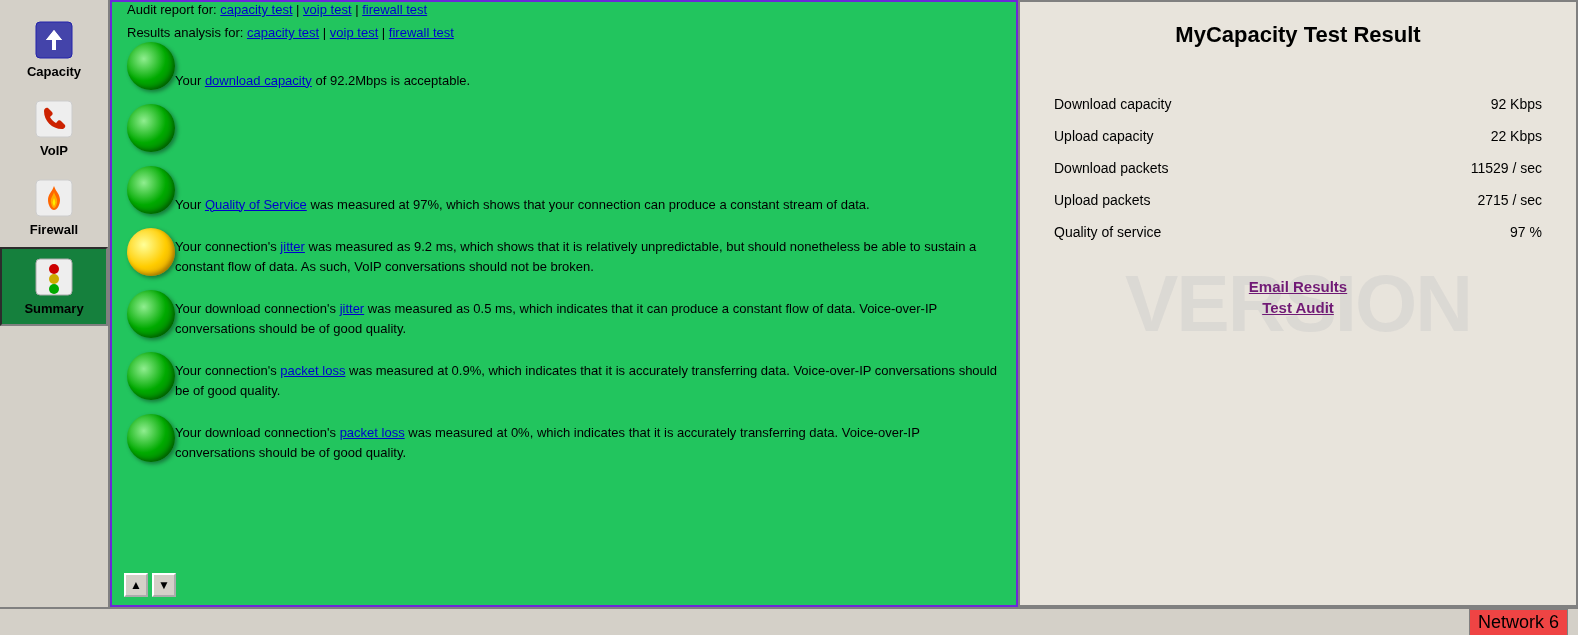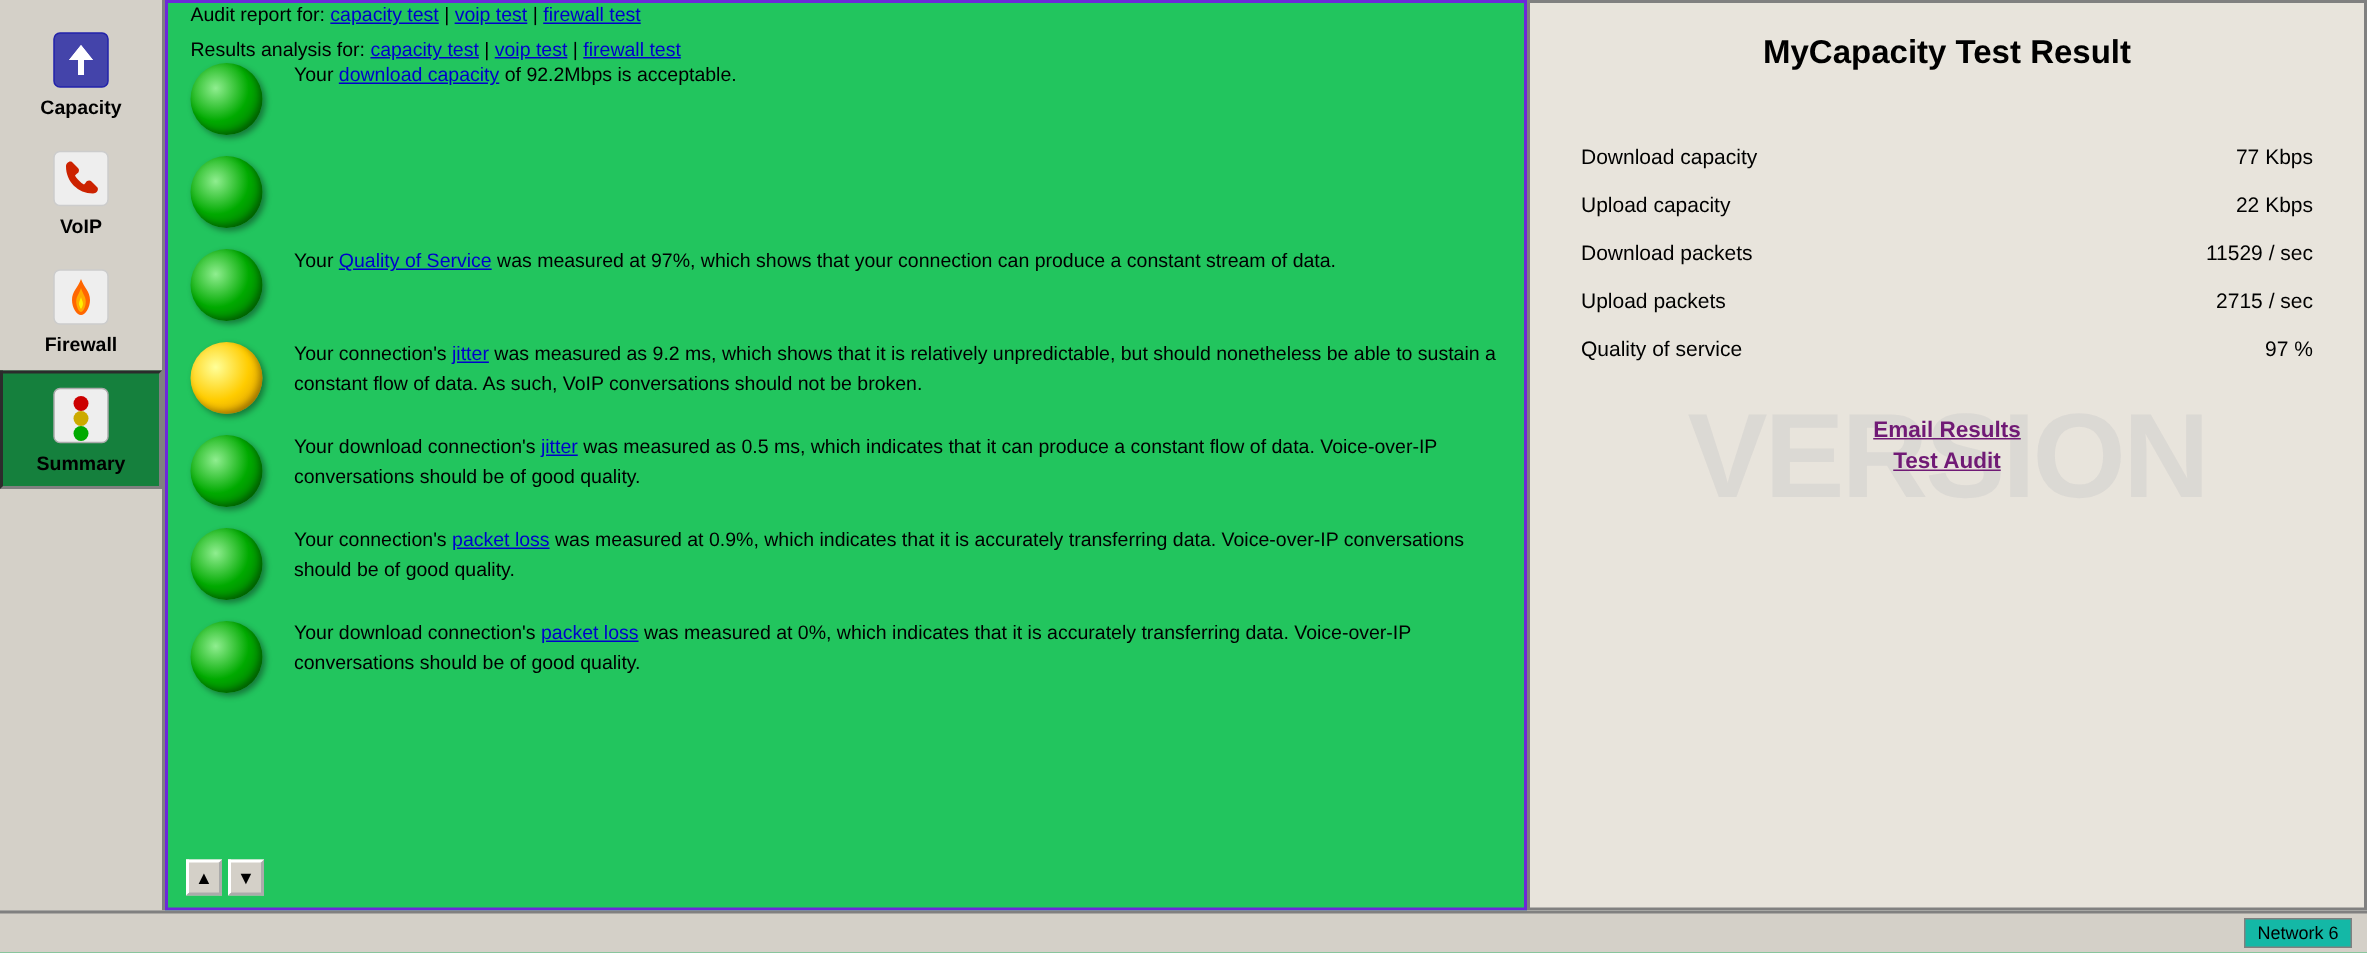--- a/index.html
+++ b/index.html
@@ -82,23 +82,23 @@
       margin-bottom: 8px;
     }
 
     .audit-header a {
       color: #0000cc;
       text-decoration: underline;
     }
 
     .results-row {
       display: flex;
-      align-items: flex-start;
+      align-items: flex-end;
       margin-bottom: 12px;
-      gap: 21px;
+      gap: 0;
     }
 
     .circle {
       width: 48px;
       height: 48px;
       border-radius: 50%;
       flex-shrink: 0;
       margin-top: 2px;
       box-shadow: 2px 2px 4px rgba(0,0,0,0.4), inset -2px -2px 4px rgba(0,0,0,0.3);
     }
@@ -222,24 +222,24 @@
       border-top: 2px solid #808080;
       display: flex;
       align-items: center;
       justify-content: flex-end;
       padding: 0 10px;
       font-size: 12px;
       color: #000;
     }
 
     .network-label {
-      background: #14b8a6;
+      background: #ef4444;
       border: 1px solid #808080;
       padding: 2px 8px;
-      font-size: 12px;
+      font-size: 18px;
     }
   </style>
 </head>
 <body>
 
 <div class="main-container">
 
   <div class="sidebar">
     <div class="sidebar-item">
       <div class="sidebar-icon">
@@ -362,21 +362,21 @@
 
     <div class="right-panel">
       <div class="watermark">VERSION</div>
 
       <div class="result-title">MyCapacity Test Result</div>
 
       <table class="stats-table">
         <tbody>
             <tr>
           <td class="stat-label">Download capacity</td>
-          <td class="stat-value">77 Kbps</td>
+          <td class="stat-value">92 Kbps</td>
         </tr>
         <tr>
           <td class="stat-label">Upload capacity</td>
           <td class="stat-value">22 Kbps</td>
         </tr>
         <tr>
           <td class="stat-label">Download packets</td>
           <td class="stat-value">11529 / sec</td>
         </tr>
         <tr>

